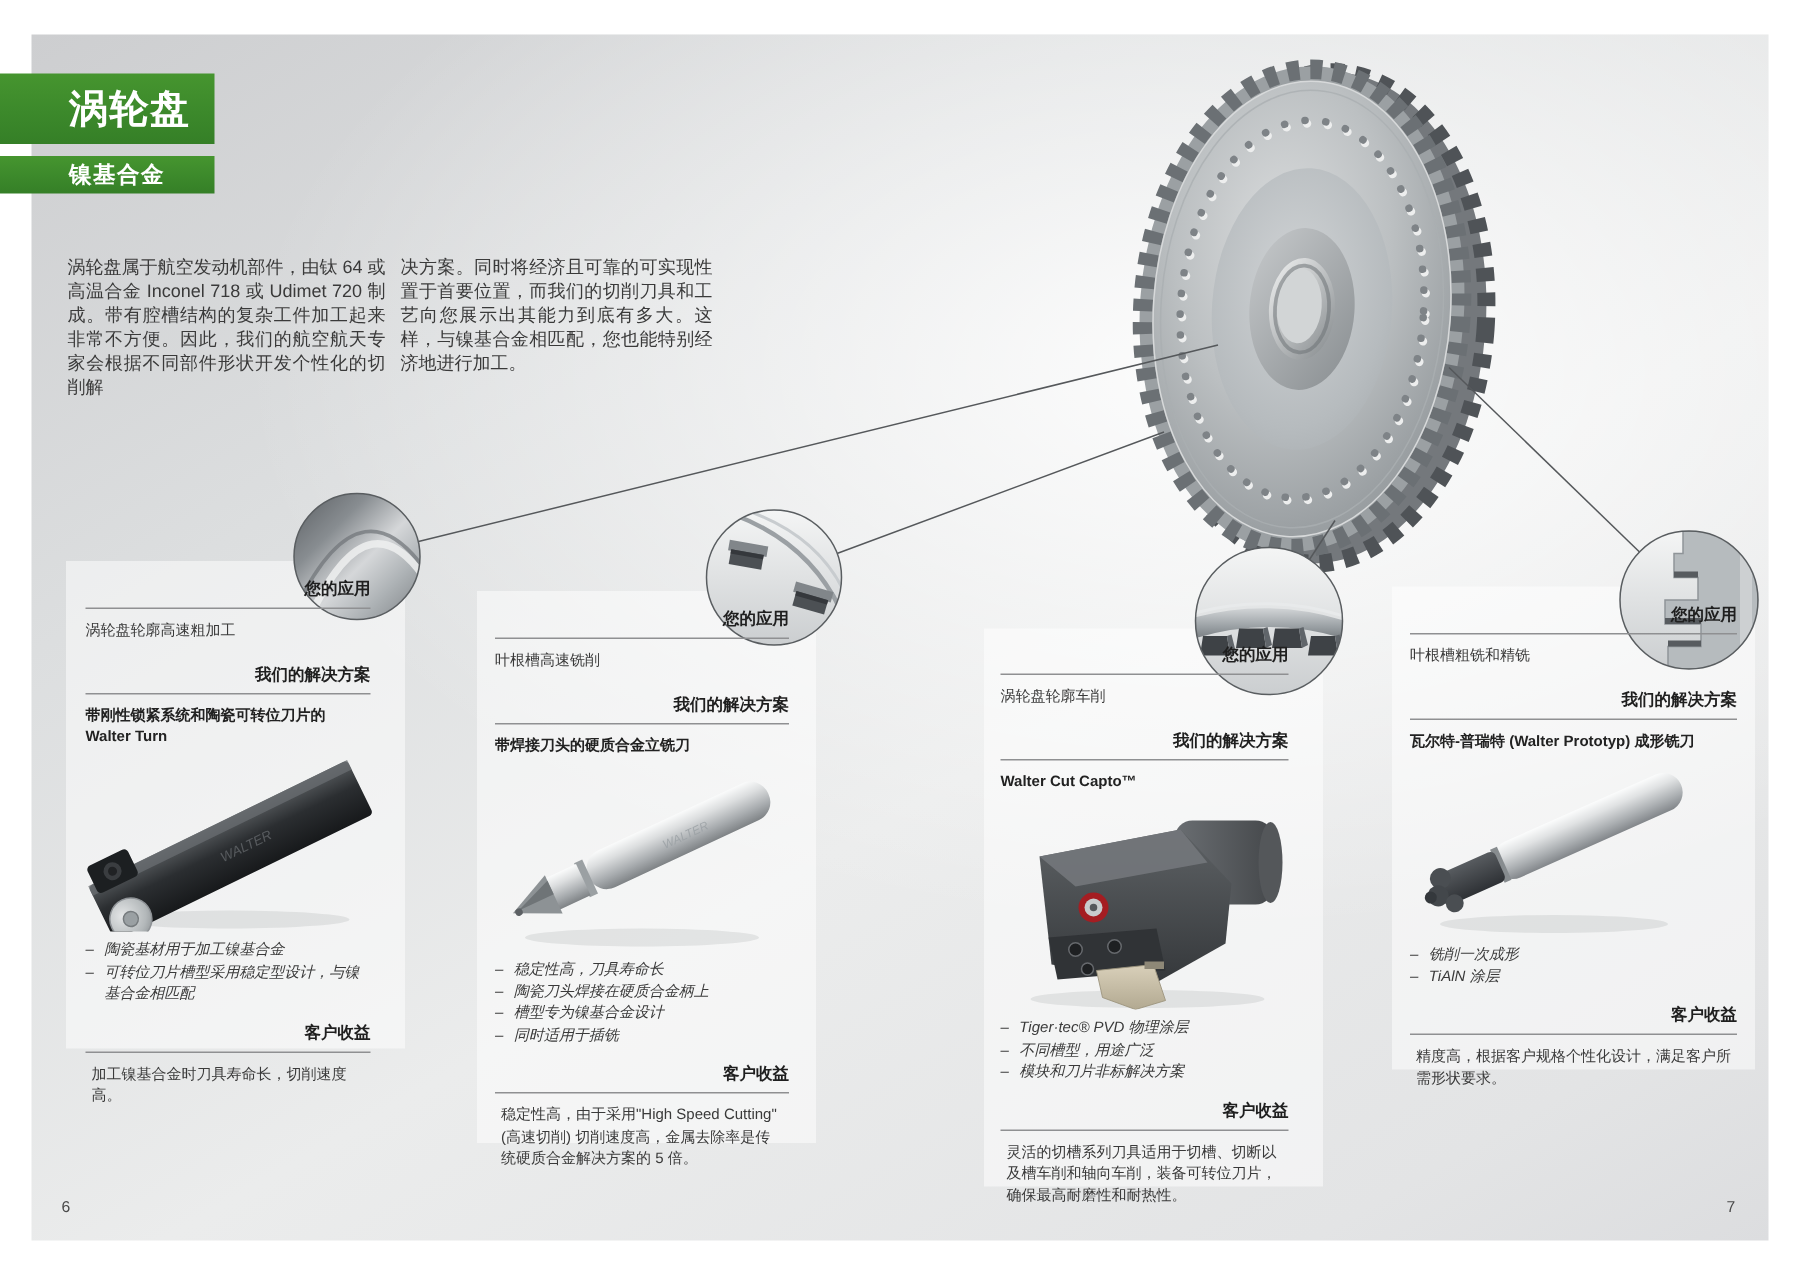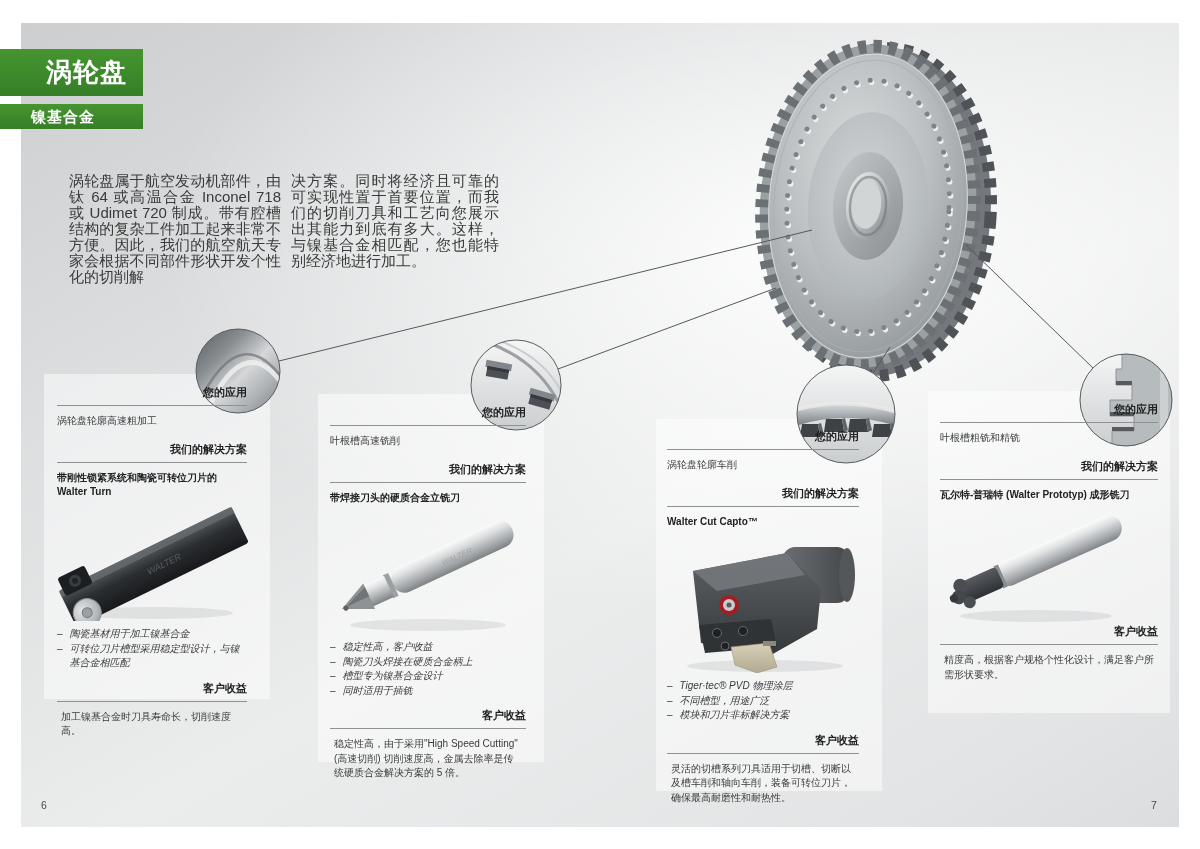--- a/index.html
+++ b/index.html
@@ -6,22 +6,22 @@
   #stage{position:relative;width:1200px;height:849px;overflow:hidden;
          font-family:"Liberation Sans","DejaVu Sans",sans-serif;background:#ffffff;}
   .sheet{position:absolute;left:21px;top:23px;width:1158px;height:804px;
          background:
            radial-gradient(90% 75% at 68% 28%, rgba(255,255,255,.9), rgba(255,255,255,0) 62%),
            linear-gradient(150deg,#cdced0 0%,#dcdedf 28%,#ebecec 58%,#e3e4e5 88%,#dcdddf 100%);}
   .panel{position:absolute;background:rgba(255,255,255,.5);}
   .banner{position:absolute;left:0;color:#fff;font-weight:bold;
           background:linear-gradient(180deg,#46952f 0%,#3c892b 55%,#357f27 100%);}
   .banner.main{top:49px;width:143px;height:47px;line-height:47px;font-size:26px;padding-left:46px;box-sizing:border-box;letter-spacing:1px;}
-  .banner.sub{top:104px;width:143px;height:25px;line-height:25px;font-size:15px;padding-left:31px;box-sizing:border-box;letter-spacing:1px;}
-  .intro{position:absolute;top:158px;font-size:15px;line-height:16px;color:#3a3a3a;text-align:justify;margin-left:24px;}
+  .banner.sub{top:104px;width:143px;height:25px;line-height:25px;font-size:15px;padding-left:46px;box-sizing:border-box;letter-spacing:1px;}
+  .intro{position:absolute;top:158px;font-size:12px;line-height:16px;color:#3a3a3a;text-align:justify;}
   .intro.left{left:45px;width:212px;}
   .intro.right{left:267px;width:208px;}
   .col{position:absolute;font-size:10px;color:#3a3a3a;}
   .col h3{font-size:11px;font-weight:bold;color:#1f1f1f;margin:0 0 8px 0;
           border-bottom:1px solid #8f9092;padding-bottom:5px;text-align:right;}
   .app{margin:0 0 14px 0;line-height:1.4;}
   .solution{font-weight:bold;white-space:pre-line;margin:0 0 4px 0;line-height:1.4;color:#222;}
   .img-box{position:relative;}
   .bullets{margin:6px 0 10px 0;}
   .bullet{display:flex;line-height:14.5px;font-style:italic;}
@@ -264,21 +264,21 @@
           <rect x="34" y="48" width="24" height="23" fill="url(#metalA)"></rect>
           <polygon points="6,60 36,46 36,74" fill="#8d9295"></polygon>
           <path d="M10,60 L36,50 L36,60 Z" fill="#6f7477"></path>
           <circle cx="10" cy="61" r="2.5" fill="#5c6064"></circle>
           <text x="116" y="64" font-size="8" fill="#9aa0a4" opacity=".8" font-style="italic">WALTER</text>
         </g>
       </svg>
     </div>
     <div class="bullets">
       <div class="bullet">
-          <span>稳定性高，客户收益</span>
+          <span>稳定性高，刀具寿命长</span>
         </div>
       <div class="bullet">
           <span>陶瓷刀头焊接在硬质合金柄上</span>
         </div>
       <div class="bullet">
           <span>槽型专为镍基合金设计</span>
         </div>
       <div class="bullet">
           <span>同时适用于插铣</span>
         </div>
@@ -363,19 +363,27 @@
           <rect x="58" y="42" width="136" height="26" rx="13" fill="url(#metalB)"></rect>
           <rect x="60" y="43" width="5" height="24" fill="#878c8f"></rect>
           <rect x="18" y="44" width="44" height="22" rx="4" fill="url(#p4dark)"></rect>
           <circle cx="22" cy="47" r="7" fill="#4a4e52"></circle>
           <circle cx="16" cy="57" r="7" fill="#43474b"></circle>
           <circle cx="24" cy="66" r="6" fill="#4a4e52"></circle>
           <circle cx="11" cy="56" r="4" fill="#34383c"></circle>
         </g>
       </svg>
     </div>
+    <div class="bullets">
+      <div class="bullet">
+          <span>铣削一次成形</span>
+        </div>
+      <div class="bullet">
+          <span>TiAlN 涂层</span>
+        </div>
+    </div>
     <h3>客户收益</h3>
     <p class="benefit">精度高，根据客户规格个性化设计，满足客户所需形状要求。</p>
   </div>
 
   <div class="pagenum left z-text">6</div>
   <div class="pagenum right z-text">7</div>
 </div>
 
 </body></html>

